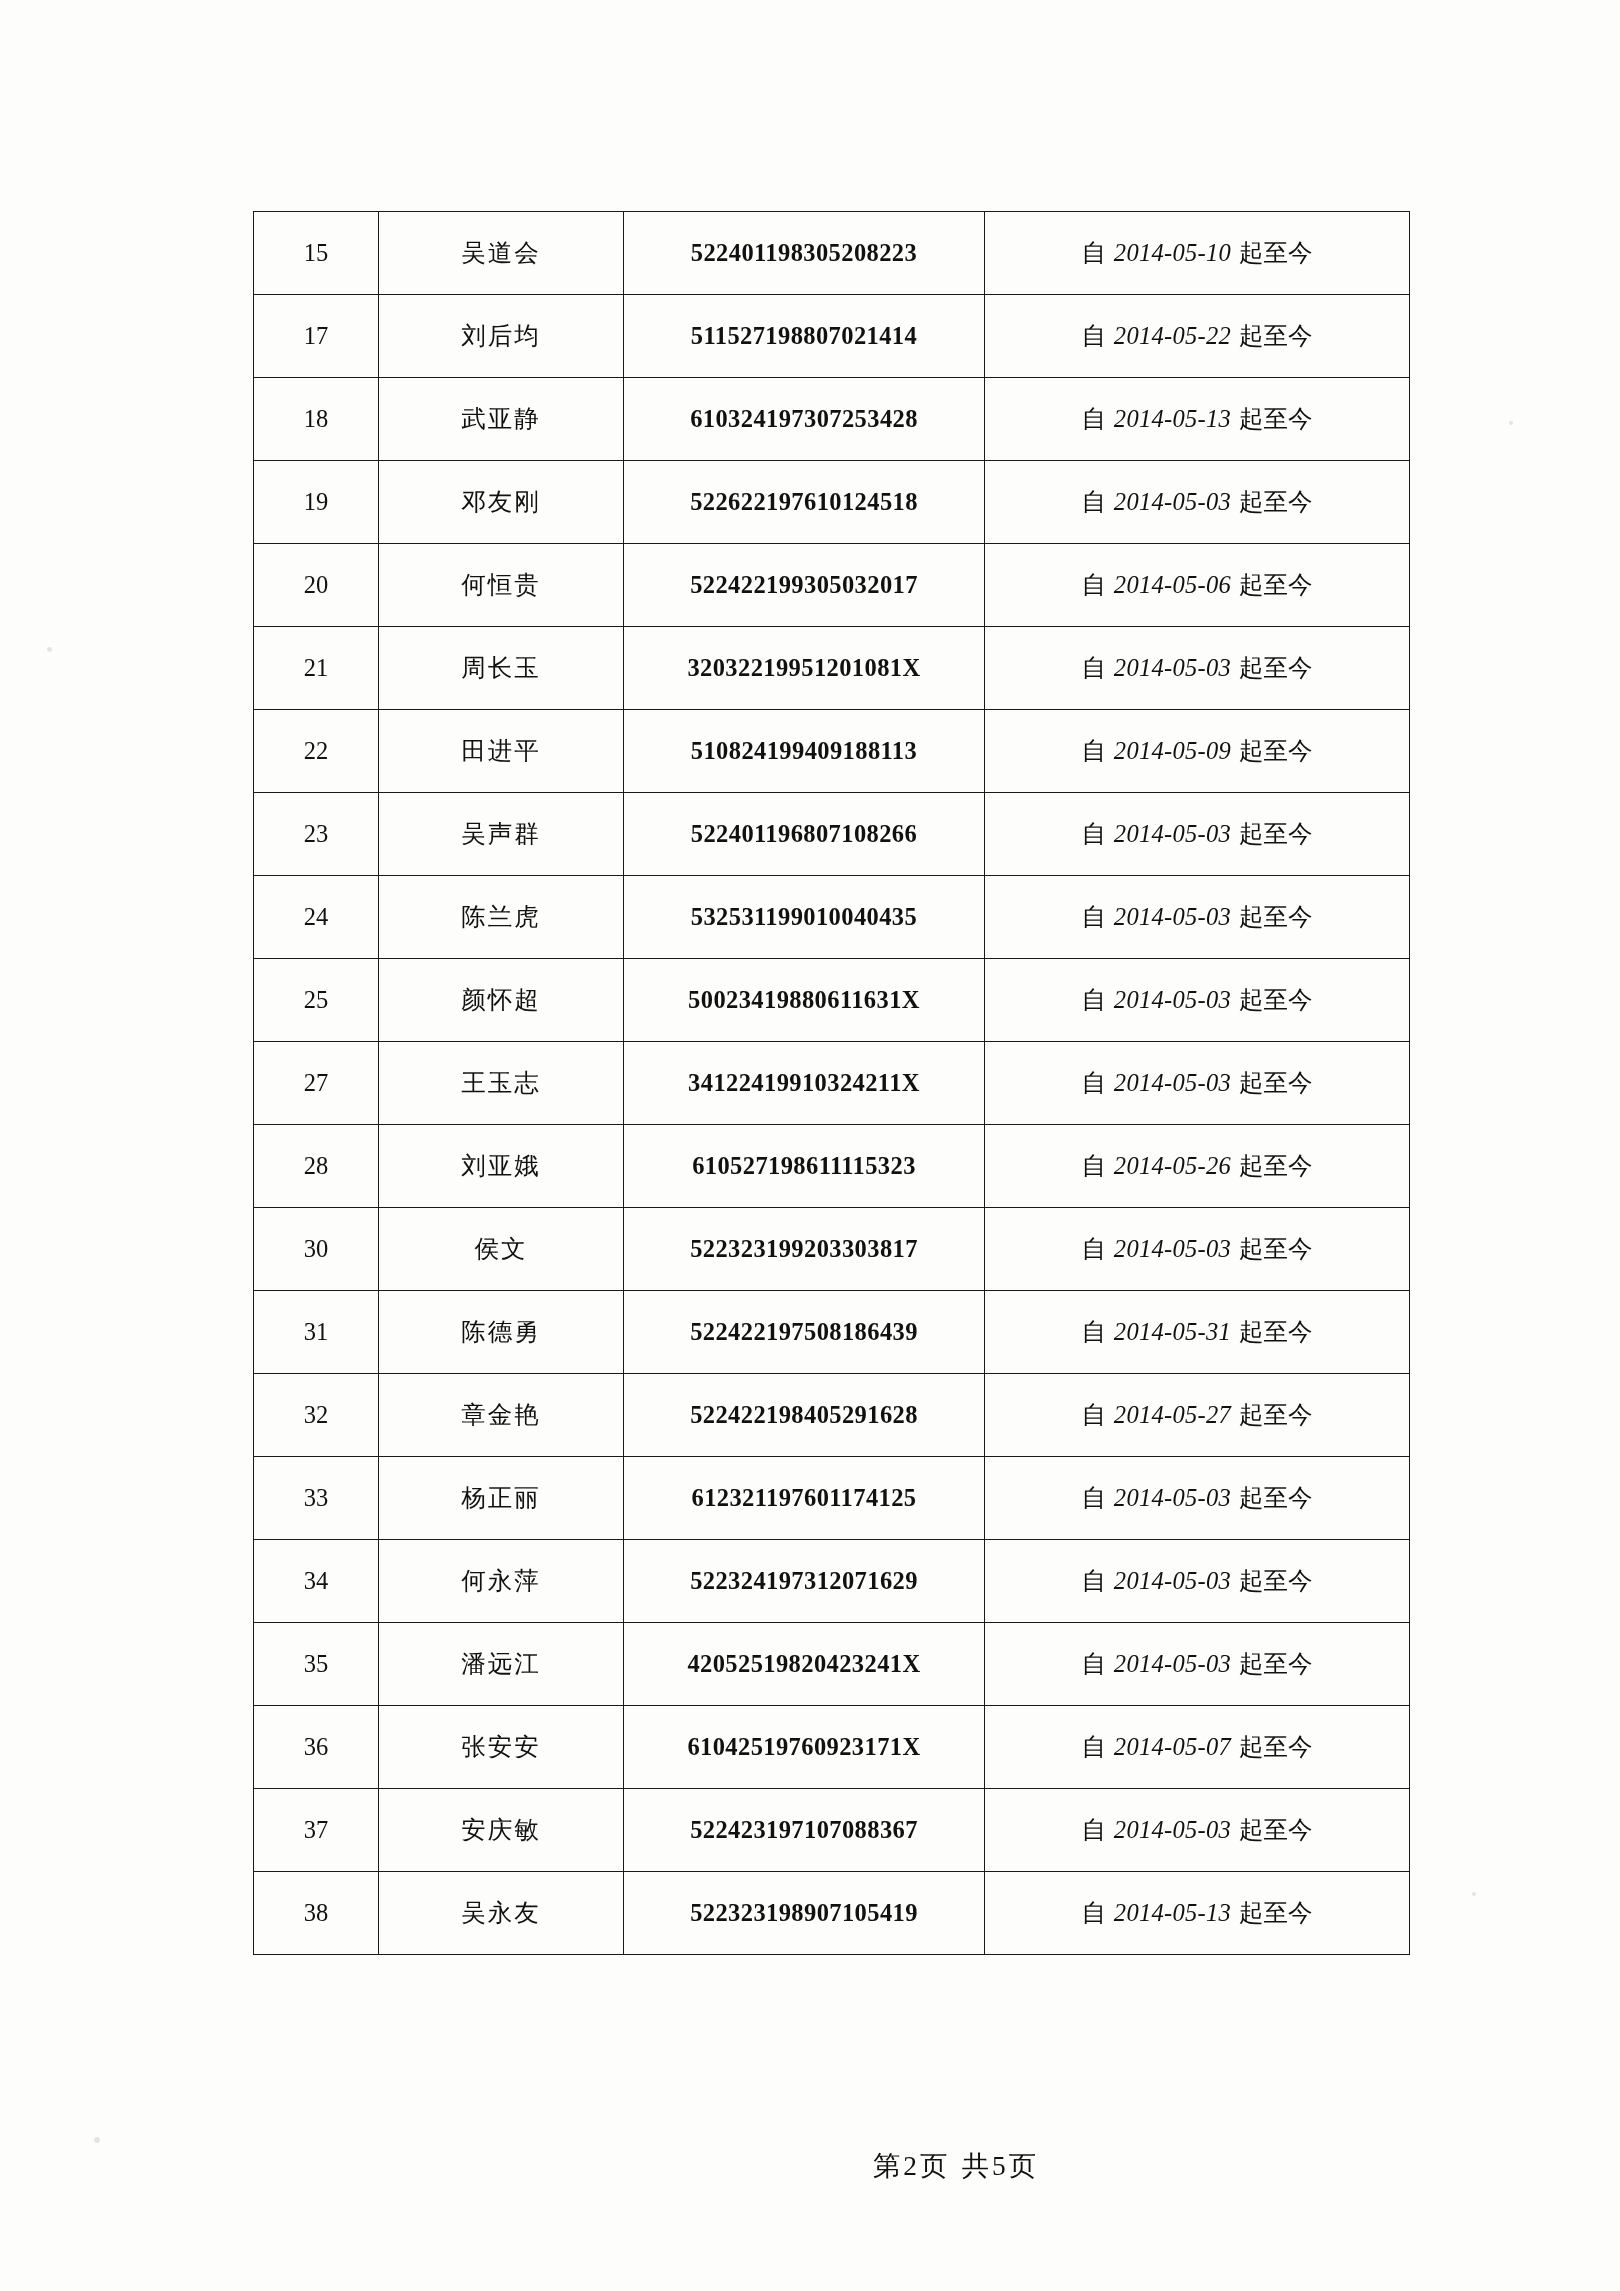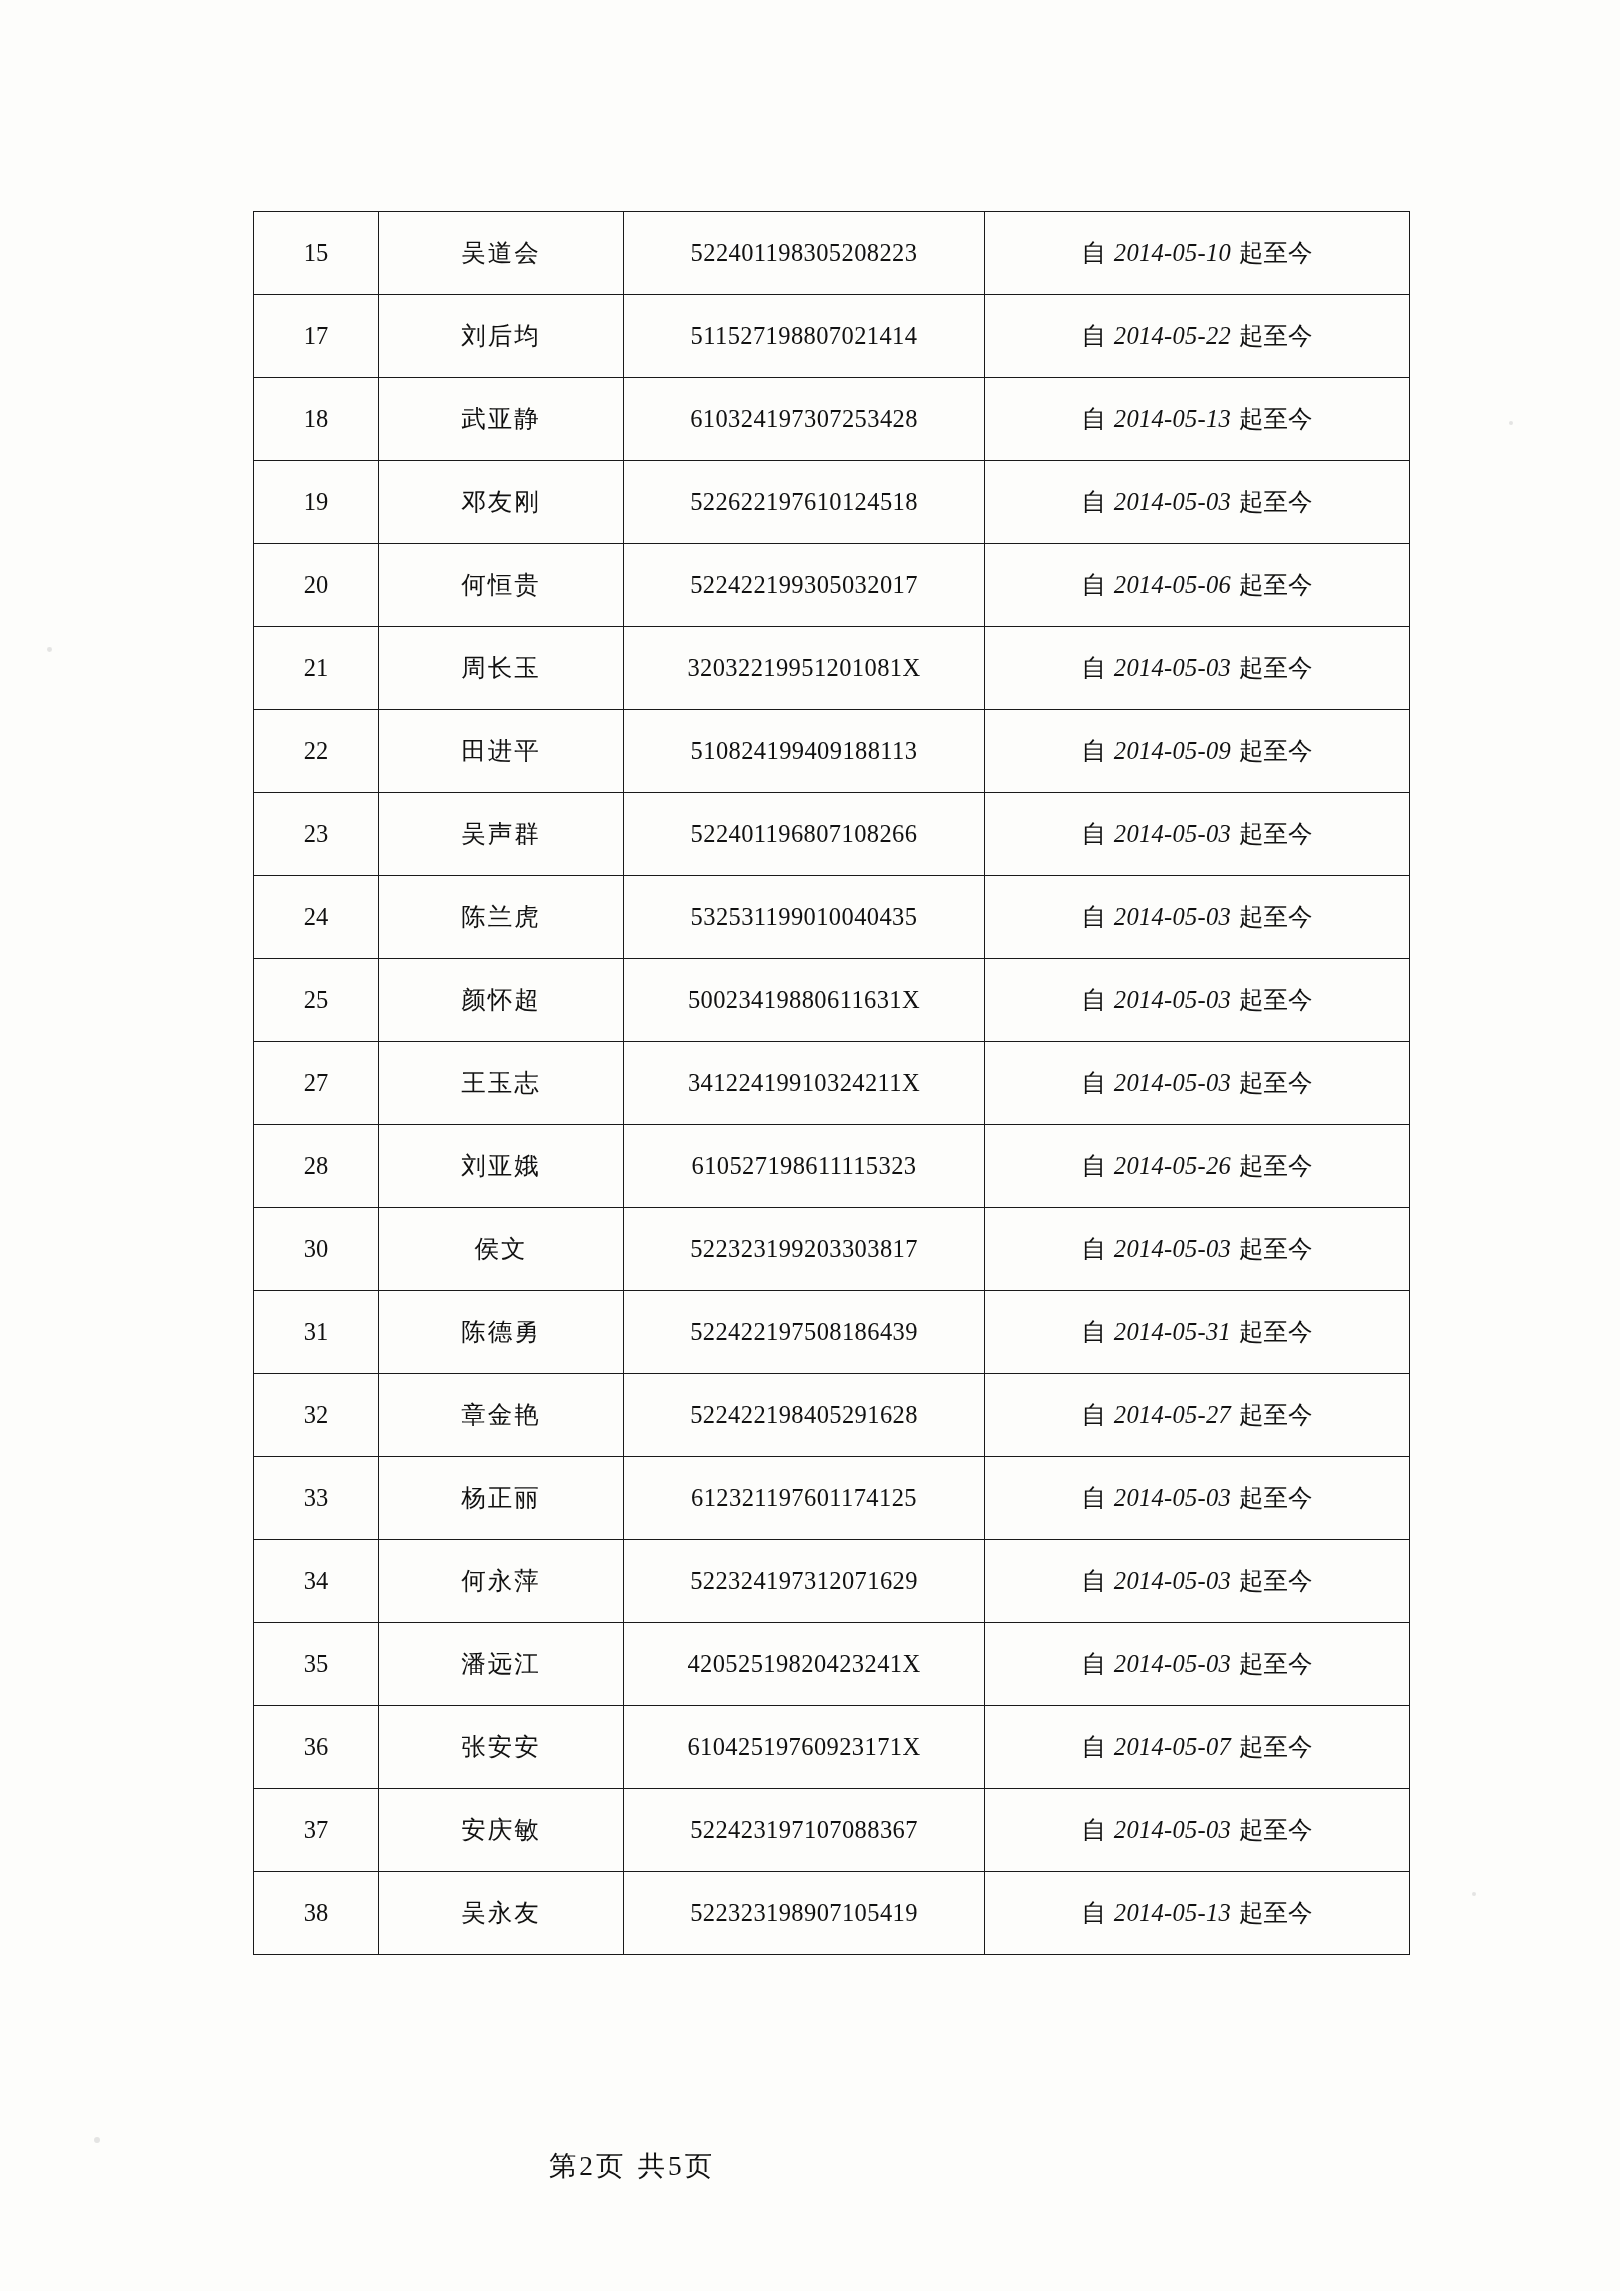--- a/index.html
+++ b/index.html
@@ -60,35 +60,37 @@
   }
   td.name {
     font-size: 27.4px;
     letter-spacing: 2px;
     font-family: "DejaVu Serif", serif;
   }
   td.id {
     font-size: 25.5px;
     letter-spacing: 0.4px;
     font-family: "Liberation Serif", serif;
+    font-weight: bold;
   }
   td.period {
     font-size: 25.5px;
     font-family: "DejaVu Serif", serif;
   }
   td.period .num {
     font-family: "Liberation Serif", serif;
     letter-spacing: 0.3px;
     font-style: italic;
   }
   .footer {
     position: absolute;
     left: 0;
     top: 2148px;
     width: 1363px;
+    text-align: center;
     padding-left: 549px;
     box-sizing: border-box;
     font-size: 27.4px;
     letter-spacing: 2.9px;
     font-family: "DejaVu Serif", serif;
   }
   .footer .n { font-family: "Liberation Serif", serif; }
 </style>
 </head>
 <body>

